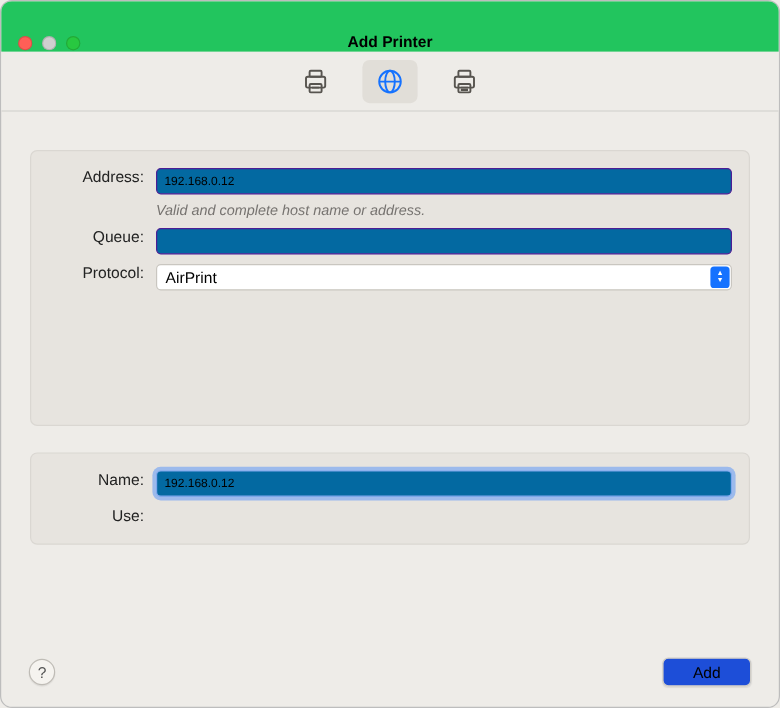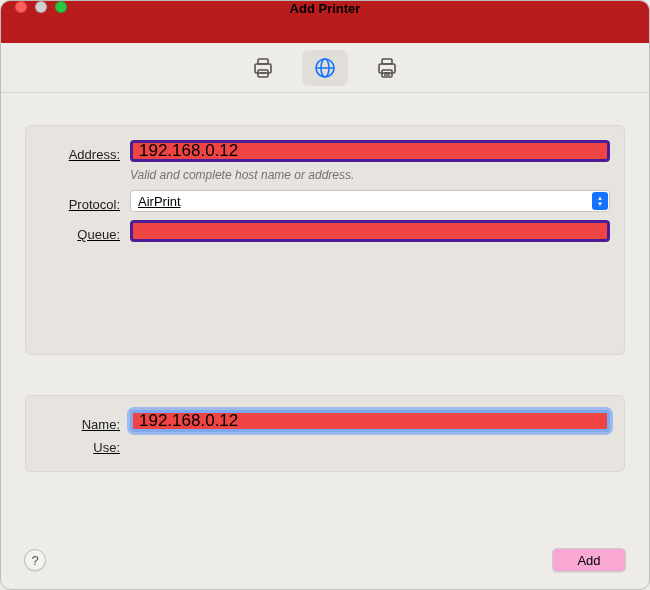--- a/index.html
+++ b/index.html
@@ -11,24 +11,24 @@
     color: #000;
     border: 1px solid #bdbdbd;
     border-radius: 10px;
     overflow: hidden;
   }
 
   
   .titlebar {
     height: 42px;
     display: flex;
-    align-items: flex-start;
+    align-items: flex-end;
     position: relative;
     border-bottom: 1px solid transparent;
-    background: #b91c1c;
+    background: #22c55e;
   }
   .traffic-lights {
     display: flex;
     gap: 8px;
     margin-left: 14px;
   }
   .tl {
     width: 12px; height: 12px; border-radius: 50%;
     border: 0.5px solid rgba(0,0,0,.15);
   }
@@ -62,44 +62,43 @@
   .toolbtn svg { width: 24px; height: 24px; }
 
   
   .content { padding: 32px 24px 14px 24px; }
   .panel {
     background: #e7e4df;
     border: 1px solid #dad7d2;
     border-radius: 6px;
     padding: 14px 14px;
   }
-  .panel + .panel { margin-top: 40px; }
+  .panel + .panel { margin-top: 22px; }
   .panel.top { height: 230px; }
 
   .row {
     display: flex;
-    align-items: flex-end;
+    align-items: flex-start;
     margin-bottom: 8px;
-    text-decoration: underline;
   }
   .row .label {
     width: 80px;
     text-align: right;
     margin-right: 10px;
     color: #222;
   }
   .row .control { flex: 1; }
 
   input[type=text] {
     width: 100%;
     height: 22px;
     padding: 2px 6px;
-    font-size: 17px;
-    background: #ef4444;
-    border: 3px solid #4c1d95;
+    font-size: 10px;
+    background: #0369a1;
+    border: 1px solid #4c1d95;
     border-radius: 4px;
     outline: none;
   }
   input.focused {
     border-color: #7fa8ee;
     box-shadow: 0 0 0 3px rgba(94,151,246,.55);
   }
 
   .hint {
     margin-left: 90px;
@@ -152,21 +151,21 @@
     background: #f5f3ef;
     display: flex; align-items: center; justify-content: center;
     font-size: 13px; color: #555;
     box-shadow: 0 1px 1px rgba(0,0,0,.08);
   }
   .add-btn {
     min-width: 74px;
     height: 24px;
     border-radius: 5px;
     border: 1px solid #cfccc6;
-    background: #f9a8d4;
+    background: #1d4ed8;
     font-size: 13px;
     display: flex; align-items: center; justify-content: center;
     box-shadow: 0 1px 1px rgba(0,0,0,.08);
     padding: 0 14px;
   }
 </style>
 </head>
 <body>
 
 <div class="titlebar">
@@ -210,35 +209,35 @@
   <div class="panel top">
     <div class="row">
       <div class="label">Address:</div>
       <div class="control">
         <input type="text" value="192.168.0.12" style="">
       </div>
     </div>
     <div class="hint">Valid and complete host name or address.</div>
 
     <div class="row">
+      <div class="label">Queue:</div>
+      <div class="control">
+        <input type="text" value="" style="">
+      </div>
+    </div>
+
+    <div class="row">
       <div class="label">Protocol:</div>
       <div class="control">
         <div class="select">
           <span>AirPrint</span>
           <span class="stepper"></span>
         </div>
       </div>
     </div>
-
-    <div class="row">
-      <div class="label">Queue:</div>
-      <div class="control">
-        <input type="text" value="" style="">
-      </div>
-    </div>
   </div>
 
   <div class="panel">
     <div class="row">
       <div class="label">Name:</div>
       <div class="control">
         <input type="text" class="focused" value="192.168.0.12" style="">
       </div>
     </div>
 

